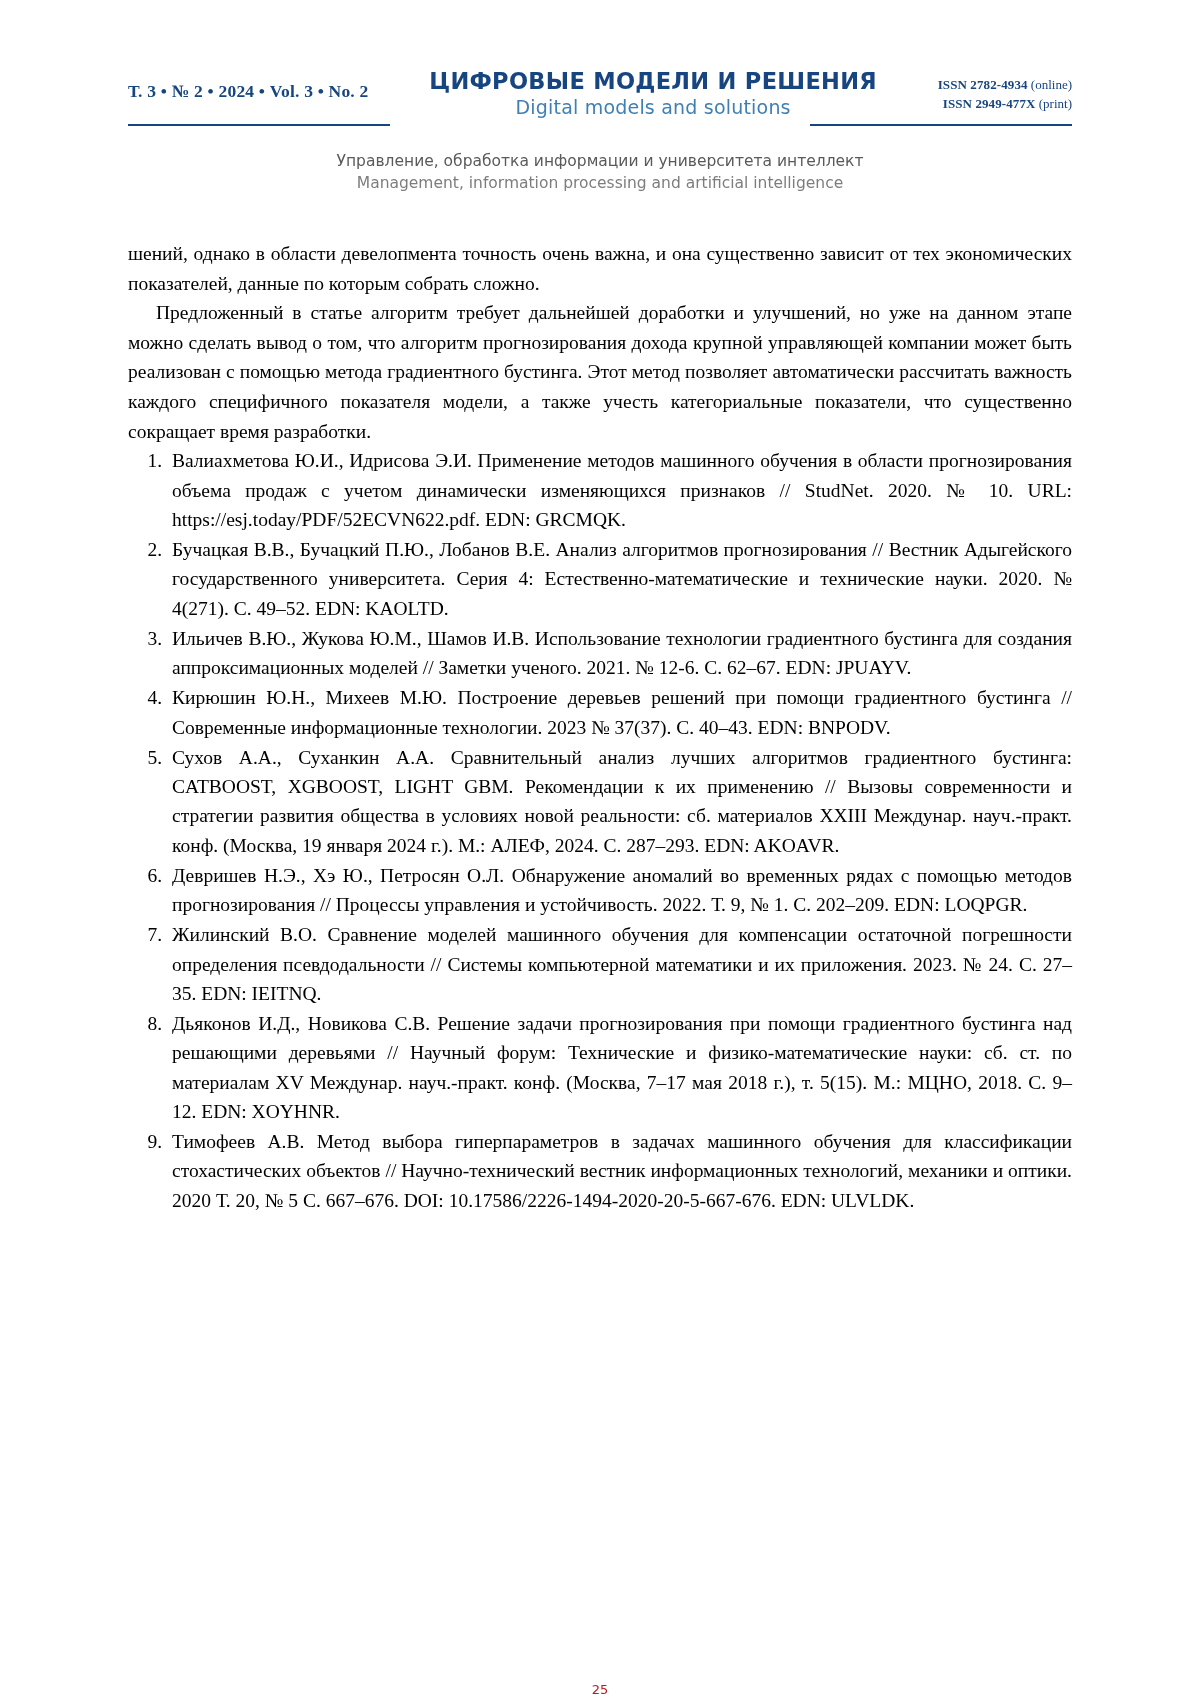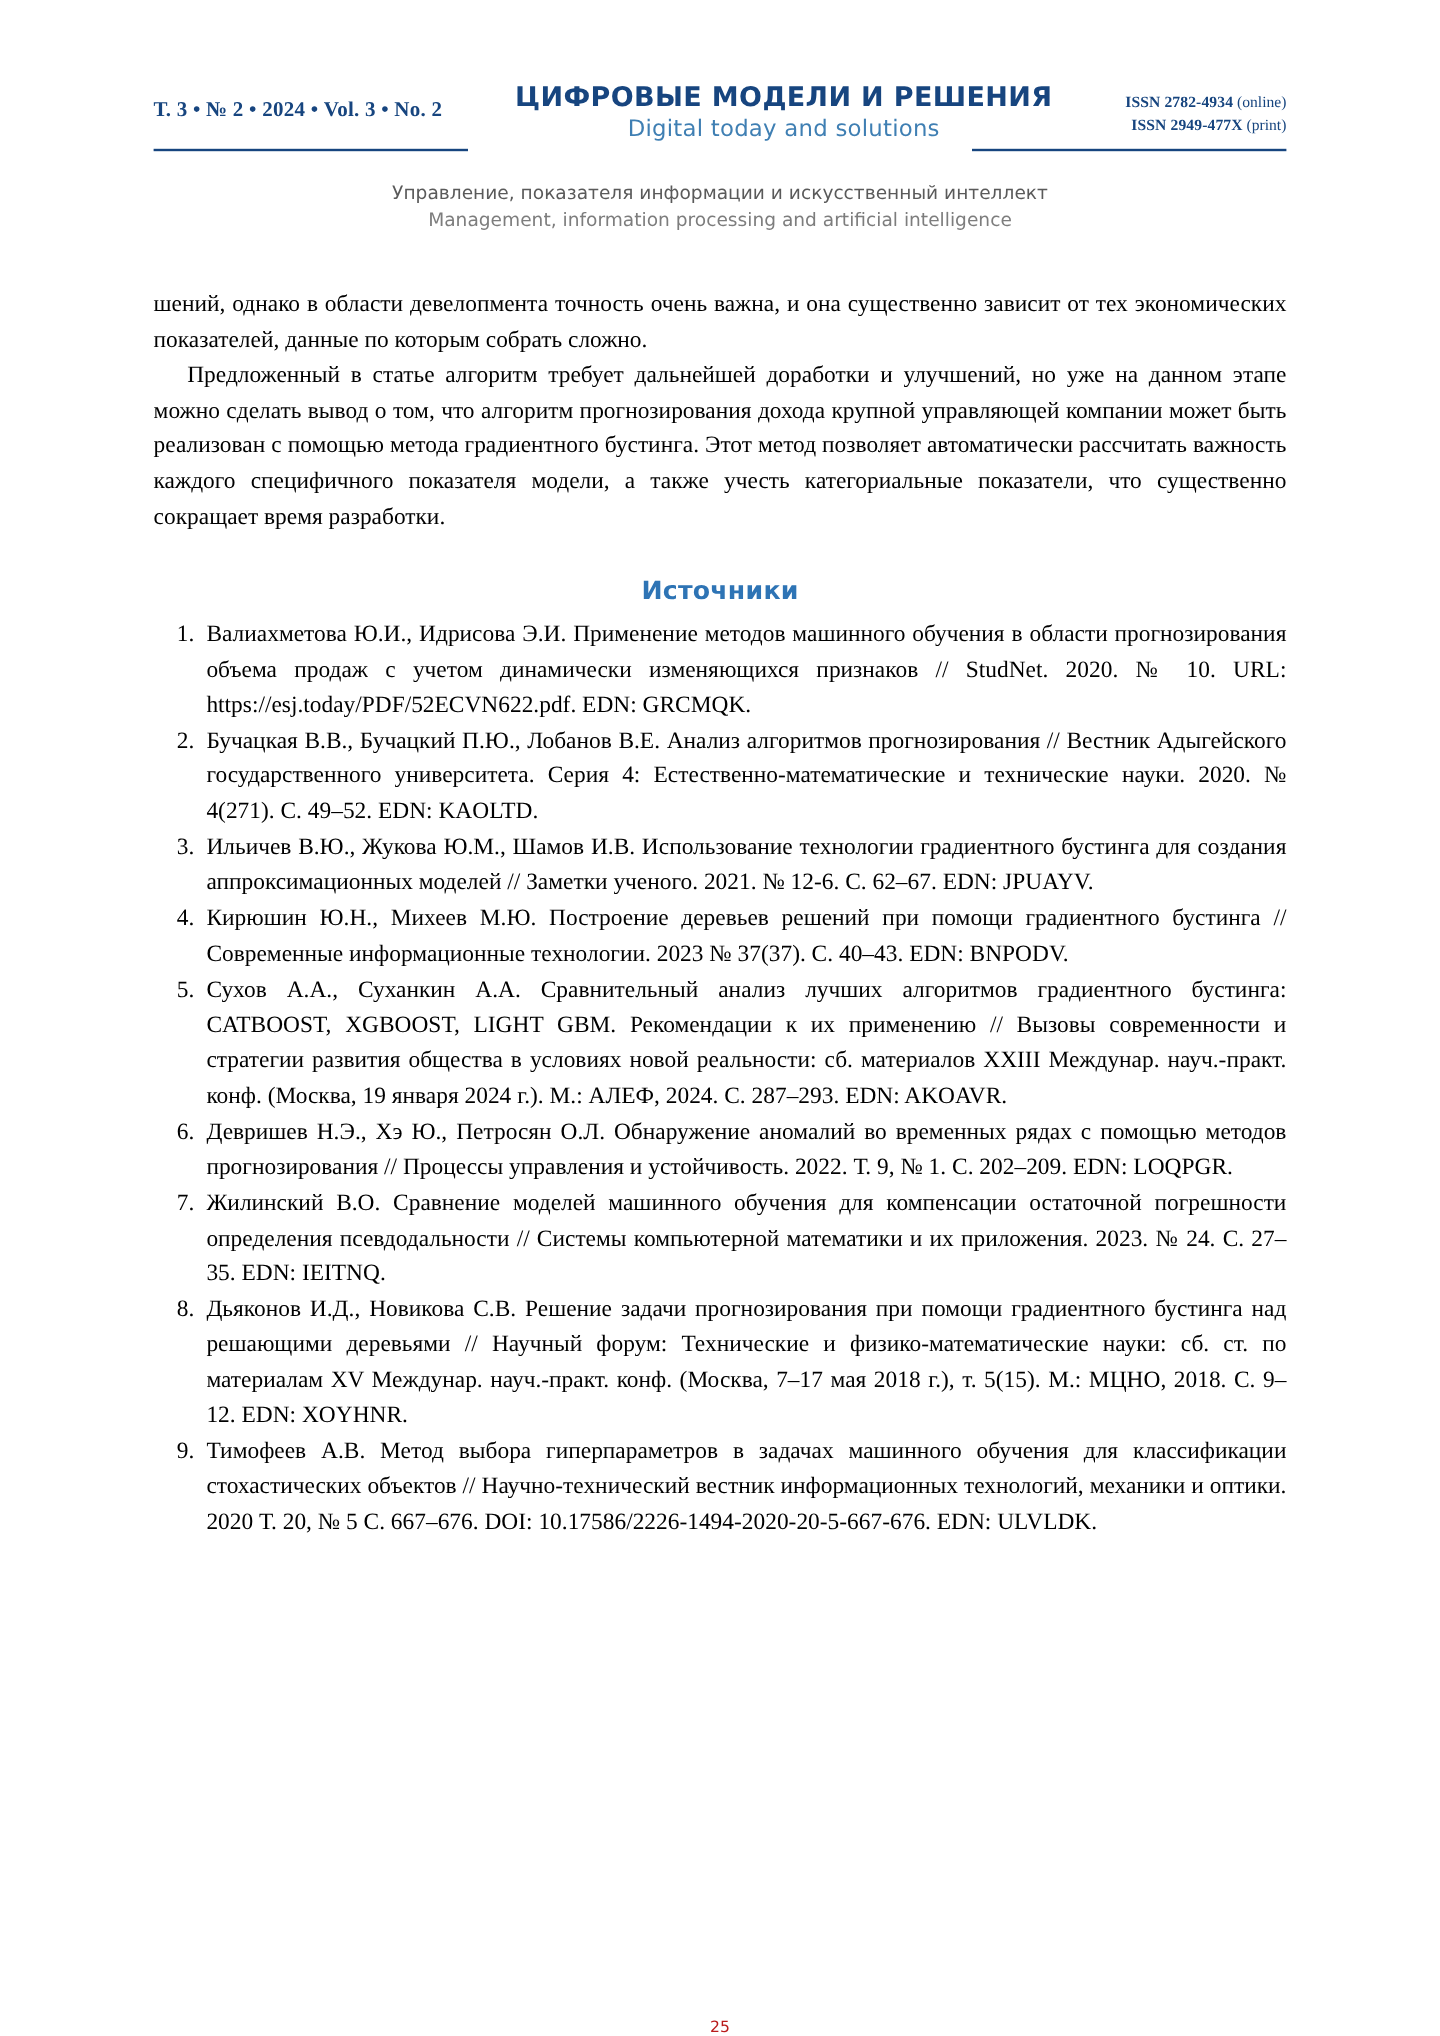--- a/index.html
+++ b/index.html
@@ -175,50 +175,49 @@
 </style>
 </head>
 <body>
 
 <div class="page">
 
   <div class="masthead">
     <div class="masthead-left">Т. 3 • № 2 • 2024 • Vol. 3 • No. 2</div>
     <div class="masthead-center">
       <div class="journal-title">ЦИФРОВЫЕ МОДЕЛИ И РЕШЕНИЯ</div>
-      <div class="journal-subtitle">Digital today and solutions</div>
+      <div class="journal-subtitle">Digital models and solutions</div>
     </div>
     <div class="masthead-right">
       <div class="issn-line">
         <b>ISSN 2782-4934</b>
         <span class="small">(online)</span>
       </div>
       <div class="issn-line">
         <b>ISSN  2949-477X</b>
         <span class="small">(print)</span>
       </div>
     </div>
   </div>
 
   <div class="rule-wrap">
     <div class="rule-left"></div>
     <div class="rule-right"></div>
   </div>
 
   <div class="section-heads">
-    <div class="section-head-ru">Управление, показателя информации и искусственный интеллект</div>
+    <div class="section-head-ru">Управление, обработка информации и университета интеллект</div>
     <div class="section-head-en">Management, information processing and artificial intelligence</div>
   </div>
 
   <div class="content">
 
     <p class="body-par">шений, однако в области девелопмента точность очень важна, и она существенно зависит от тех экономических показателей, данные по которым собрать сложно.</p>
     <p class="body-par indent">Предложенный в статье алгоритм требует дальнейшей доработки и улучшений, но уже на данном этапе можно сделать вывод о том, что алгоритм прогнозирования дохода крупной управляющей компании может быть реализован с помощью метода градиентного бустинга. Этот метод позволяет автоматически рассчитать важность каждого специфичного показателя модели, а также учесть категориальные показатели, что существенно сокращает время разработки.</p>
 
-    <h2 class="sources-title">Источники</h2>
 
     <ol class="refs">
       <li>
         <span class="num">1.</span>
         <span>Валиахметова Ю.И., Идрисова Э.И. Применение методов машинного обучения в области прогнозирования объема продаж с учетом динамически изменяющихся признаков // StudNet. 2020. № 10. URL: https://esj.today/PDF/52ECVN622.pdf. EDN: GRCMQK.</span>
       </li>
       <li>
         <span class="num">2.</span>
         <span>Бучацкая В.В., Бучацкий П.Ю., Лобанов В.Е. Анализ алгоритмов прогнозирования // Вестник Адыгейского государственного университета. Серия 4: Естественно-математические и технические науки. 2020. № 4(271). С. 49–52. EDN: KAOLTD.</span>
       </li>

